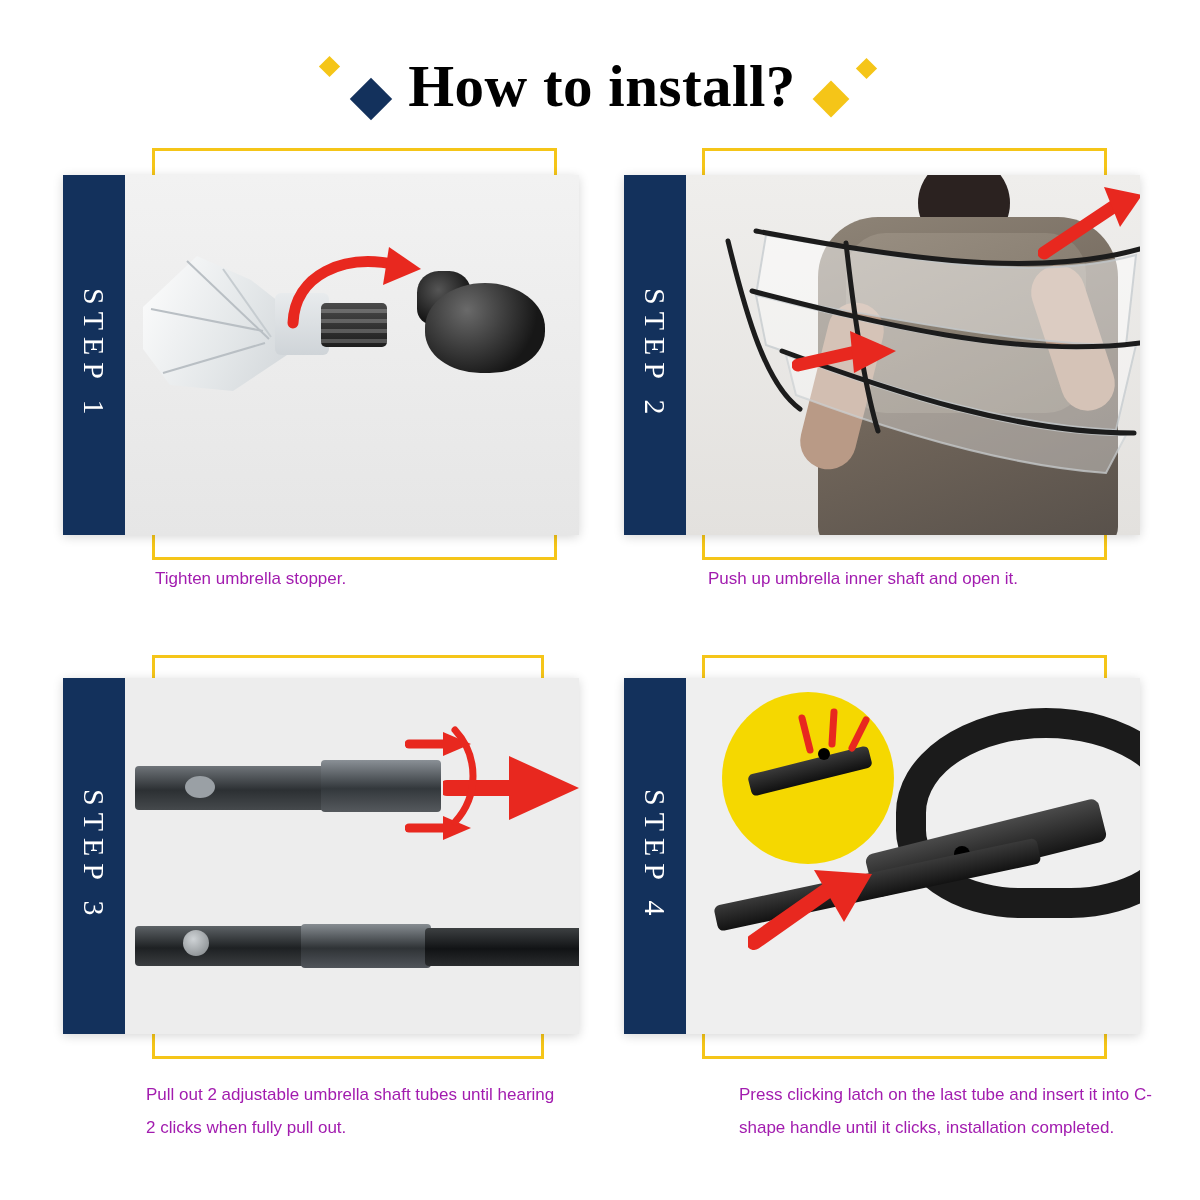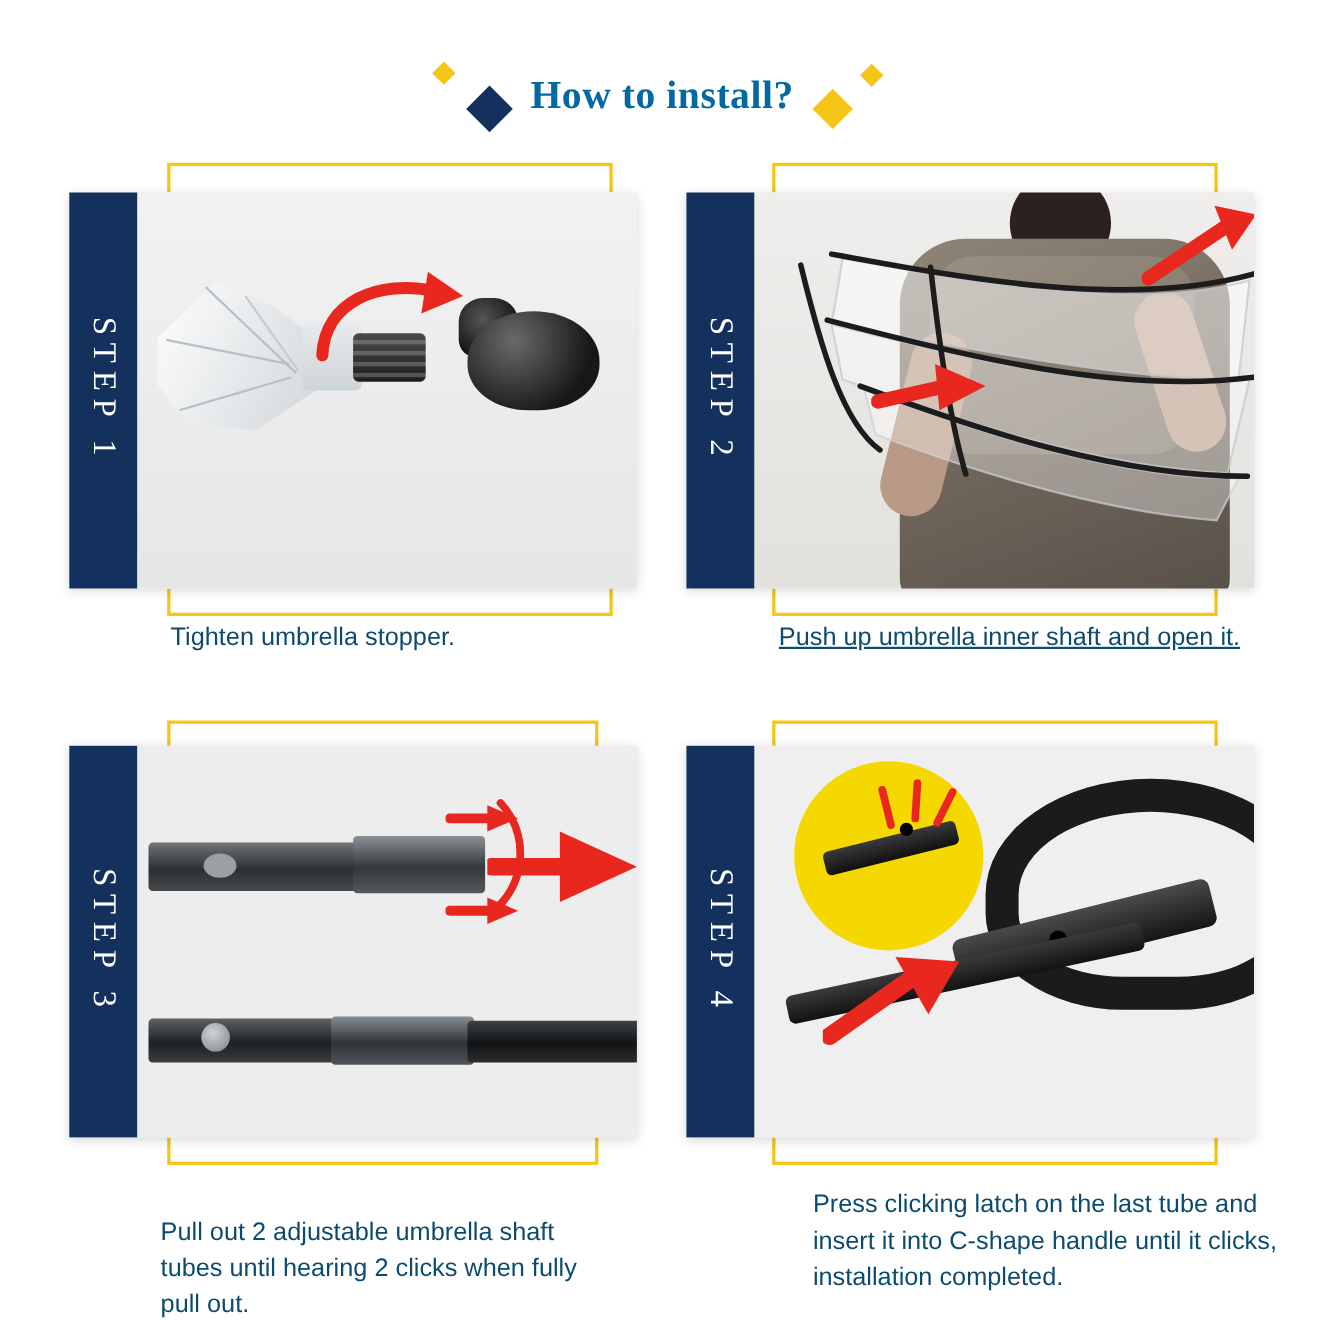--- a/index.html
+++ b/index.html
@@ -27,22 +27,22 @@
     width: 1200px;
     height: 80px;
     display: flex;
     align-items: center;
     justify-content: center;
     gap: 22px;
   }
   .title {
     font-family: "Liberation Serif", serif;
     font-weight: bold;
-    font-size: 36px;
-    color: #0369a1;
+    font-size: 59px;
+    color: #000000;
     letter-spacing: 0.5px;
     white-space: nowrap;
     text-align: right;
   }
   .diamond {
     transform: rotate(45deg);
     flex: none;
   }
   .diamond-navy-big { width: 30px; height: 30px; background: #13315c; }
   .diamond-gold-sm  { width: 15px; height: 15px; background: #f5c518; }
@@ -92,23 +92,23 @@
   }
   .photo {
     flex: 1;
     background: #ececec;
     position: relative;
     overflow: hidden;
   }
   .caption {
     position: absolute;
     z-index: 3;
-    font-size: 23px;
+    font-size: 17px;
     line-height: 33px;
-    color: #0c4a6e;
+    color: #a21caf;
     font-family: "Liberation Sans", sans-serif;
   }
 
   
   .s1-canopy {
     position: absolute;
     left: 18px; top: 72px;
     width: 150px; height: 150px;
     background: linear-gradient(115deg, rgba(255,255,255,0.95), rgba(226,230,232,0.9) 60%, rgba(205,210,214,0.9));
     clip-path: polygon(0% 40%, 36% 6%, 72% 22%, 100% 44%, 96% 72%, 60% 96%, 18% 92%, 0% 68%);
@@ -275,21 +275,21 @@
         <svg style="position:absolute;left:352px;top:8px;width:110px;height:80px;" viewBox="0 0 110 80">
           <path d="M6 70 L78 22" stroke="#e8281f" stroke-width="13" fill="none" stroke-linecap="round"></path>
           <polygon points="66,4 104,12 82,44" fill="#e8281f"></polygon>
         </svg>
         <svg style="position:absolute;left:106px;top:150px;width:110px;height:62px;" viewBox="0 0 110 62">
           <path d="M6 40 L68 26" stroke="#e8281f" stroke-width="13" fill="none" stroke-linecap="round"></path>
           <polygon points="58,6 104,26 62,48" fill="#e8281f"></polygon>
         </svg>
       </div>
     </div>
-    <div class="caption" style="left:708px; top:562px; width:430px;text-decoration:underline;">Push up umbrella inner shaft and open it.</div>
+    <div class="caption" style="left:708px; top:562px; width:430px;">Push up umbrella inner shaft and open it.</div>
   </div>
 
   <div class="card">
     <div class="gold-frame" style="left:152px; top:655px; width:392px; height:404px;"></div>
     <div class="white-panel" style="left:63px; top:678px; width:516px; height:356px;">
       <div class="step-tab">
         <span>STEP 3</span>
       </div>
       <div class="photo">
         <div class="s3-bg"></div>
@@ -311,21 +311,21 @@
         </svg>
         <svg style="position:absolute;left:318px;top:70px;width:140px;height:80px;" viewBox="0 0 140 80">
           <path d="M4 40 L72 40" stroke="#e8281f" stroke-width="16" fill="none" stroke-linecap="round"></path>
           <polygon points="66,8 136,40 66,72" fill="#e8281f"></polygon>
         </svg>
         <svg style="position:absolute;left:300px;top:44px;width:60px;height:108px;" viewBox="0 0 60 108">
           <path d="M30 8 C54 34 54 74 30 100" stroke="#e8281f" stroke-width="7" fill="none" stroke-linecap="round"></path>
         </svg>
       </div>
     </div>
-    <div class="caption" style="left:146px; top:1103px; width:420px;">Pull out 2 adjustable umbrella shaft tubes until hearing 2 clicks when fully pull out.</div>
+    <div class="caption" style="left:146px; top:1078px; width:420px;">Pull out 2 adjustable umbrella shaft tubes until hearing 2 clicks when fully pull out.</div>
   </div>
 
   <div class="card">
     <div class="gold-frame" style="left:702px; top:655px; width:405px; height:404px;"></div>
     <div class="white-panel" style="left:624px; top:678px; width:516px; height:356px;">
       <div class="step-tab">
         <span>STEP 4</span>
       </div>
       <div class="photo">
         <div class="s4-bg"></div>

